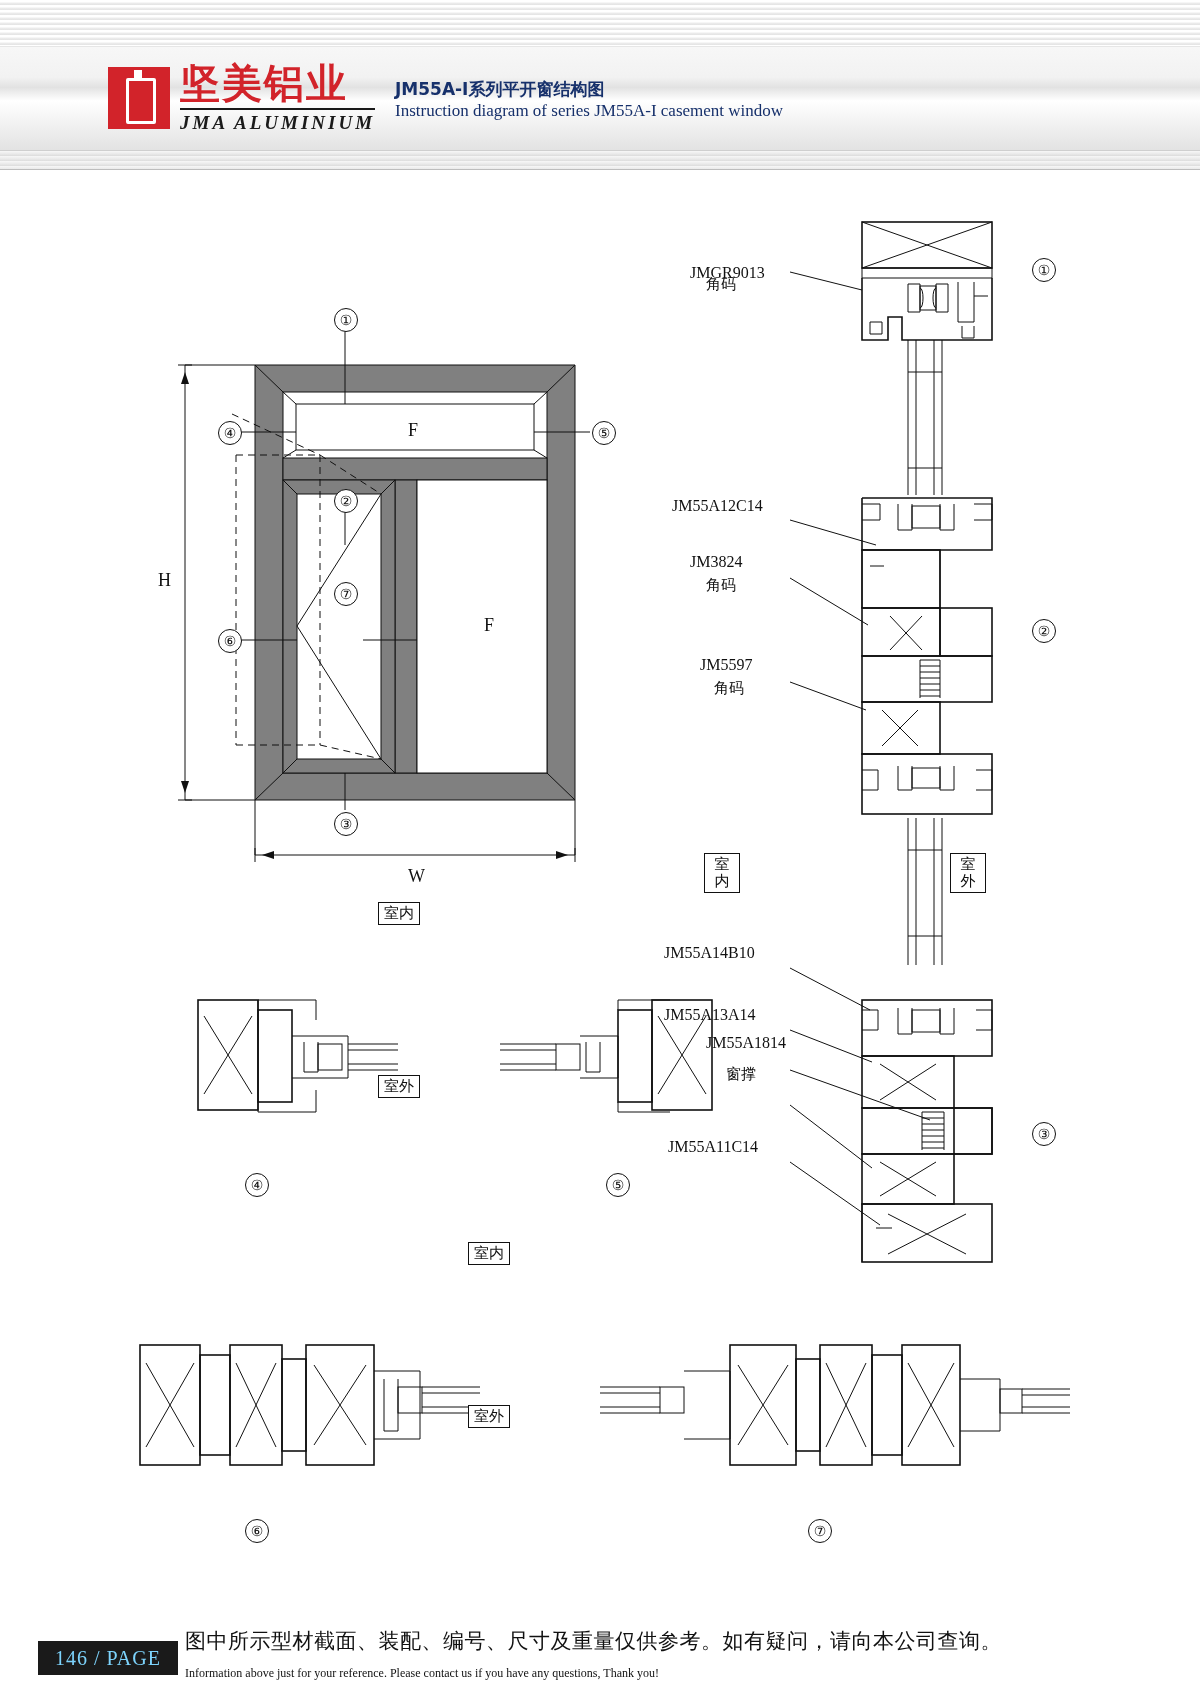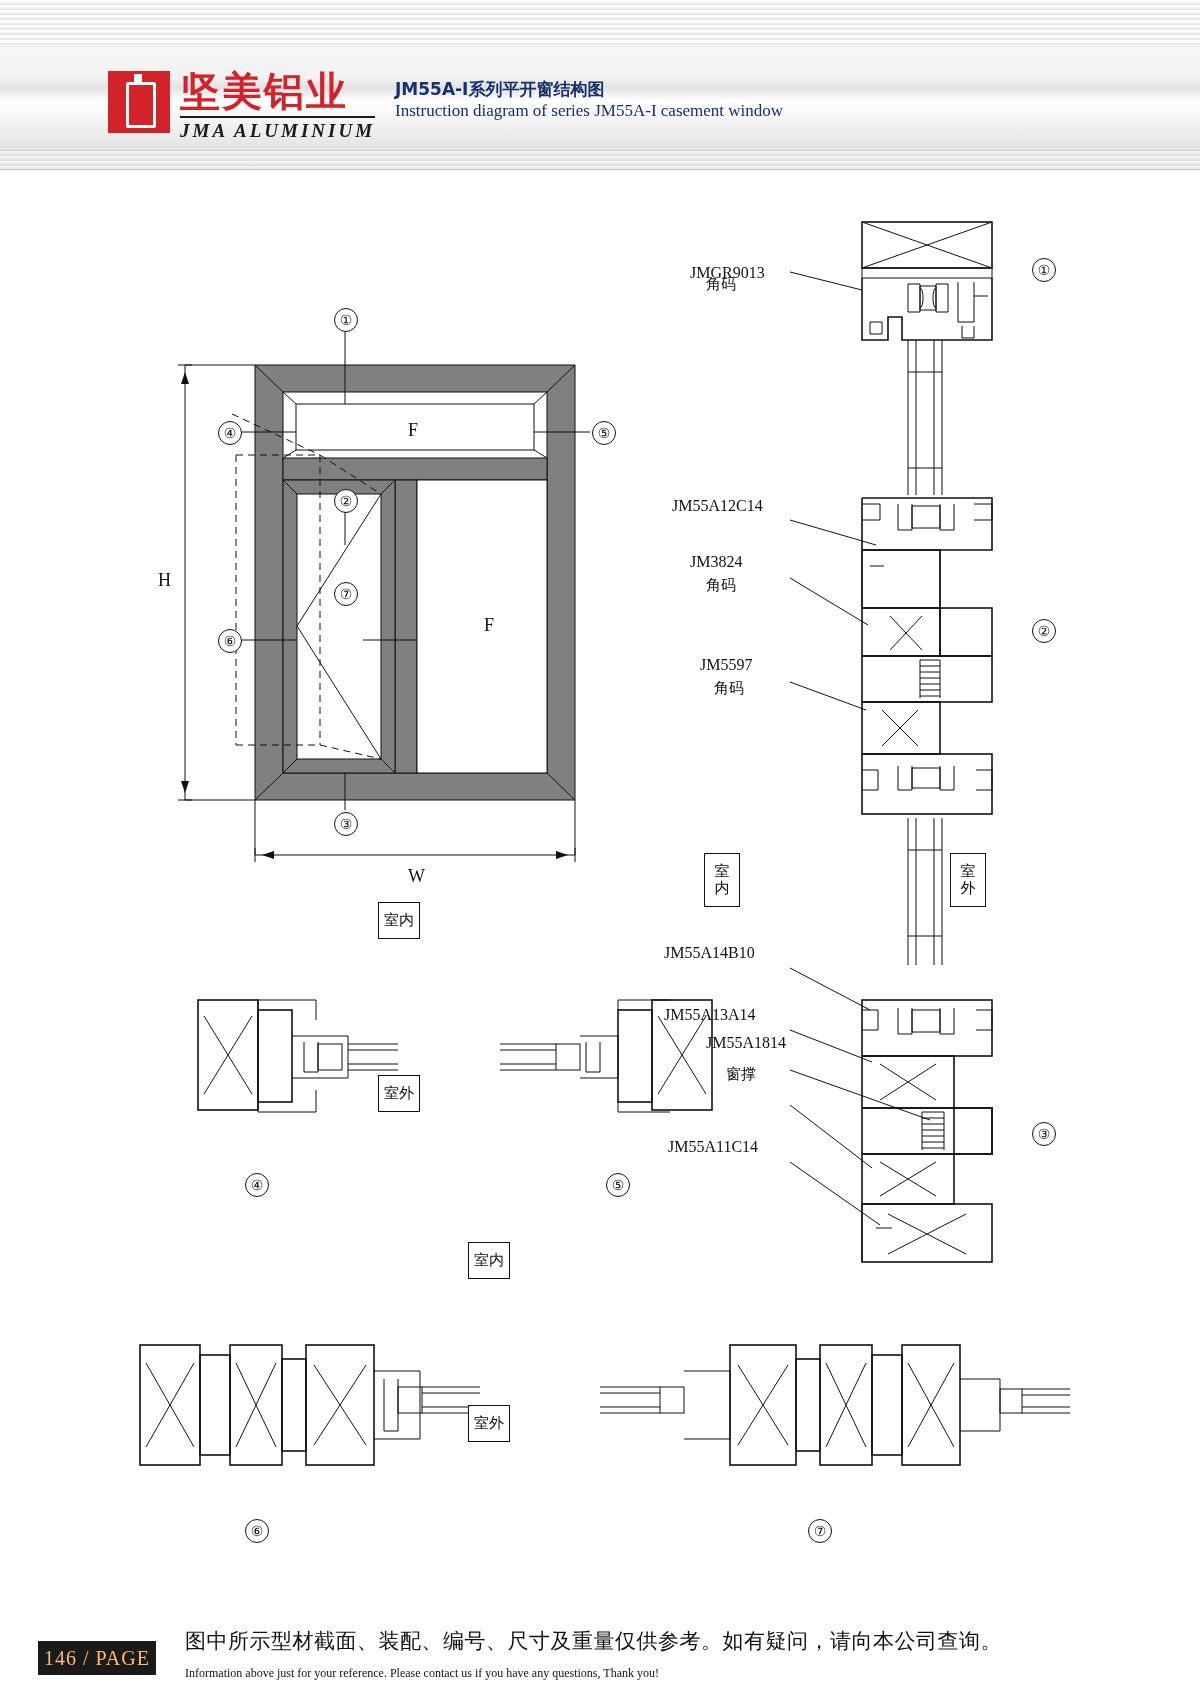--- a/index.html
+++ b/index.html
@@ -32,40 +32,40 @@
   .logo-mark:after{
     content:"";position:absolute;left:18px;top:11px;width:24px;height:40px;
     border:3px solid #ffffff;border-radius:2px;
   }
   .logo-mark:before{
     content:"";position:absolute;left:26px;top:3px;width:8px;height:10px;background:#ffffff;
   }
   .logo-texts{display:flex;flex-direction:column;justify-content:center;}
   .logo-cn{
     font-family:"DejaVu Sans", sans-serif;font-weight:bold;color:#d2232a;
-    font-size:40px;line-height:42px;letter-spacing:2px;margin-top:8px;
+    font-size:40px;line-height:42px;letter-spacing:2px;
   }
   .logo-en{
     font-family:"Liberation Serif", serif;font-style:italic;font-weight:bold;
     color:#1a1a1a;font-size:19px;letter-spacing:3px;margin-top:4px;
     border-top:2px solid #1a1a1a;padding-top:2px;
   }
   .title-block{position:absolute;left:395px;top:78px;}
   .title-cn{
     font-family:"DejaVu Sans", sans-serif;font-size:17px;font-weight:bold;color:#16306b;
     letter-spacing:0px;
   }
   .title-en{
     font-family:"Liberation Serif", serif;font-size:17px;color:#16306b;
   }
   
   .footer{position:absolute;left:0;bottom:0;width:1200px;height:96px;background:#ffffff;}
   .page-tag{
-    position:absolute;left:38px;bottom:22px;width:118px;height:34px;background:#1a1a1a;
-    color:#fdba74;font-family:"Liberation Serif", serif;font-size:20px;
+    position:absolute;left:38px;bottom:22px;width:140px;height:34px;background:#1a1a1a;
+    color:#7dd3fc;font-family:"Liberation Serif", serif;font-size:20px;
     display:flex;align-items:center;justify-content:center;letter-spacing:1px;
   }
   .foot-cn{
     position:absolute;left:185px;bottom:42px;font-family:"DejaVu Sans", sans-serif;
     font-size:21px;color:#111;letter-spacing:0.5px;
   }
   .foot-en{
     position:absolute;left:185px;bottom:16px;font-family:"Liberation Serif", serif;
     font-size:12px;color:#111;
   }
@@ -73,21 +73,21 @@
   .lbl{position:absolute;font-family:"DejaVu Sans", sans-serif;font-size:15px;color:#111;white-space:nowrap;}
   .lbl-en{position:absolute;font-family:"Liberation Serif", serif;font-size:16px;color:#111;white-space:nowrap;}
   .circ{
     position:absolute;width:22px;height:22px;border:1px solid #111;border-radius:50%;
     font-family:"Liberation Serif", serif;font-size:14px;color:#111;
     display:flex;align-items:center;justify-content:center;background:#fff;
   }
   .boxlbl{
     position:absolute;border:1px solid #111;background:#fff;
     font-family:"DejaVu Sans", sans-serif;font-size:15px;color:#111;
-    padding:9px 5px;line-height:17px;text-align:center;
+    padding:2px 5px;line-height:17px;text-align:center;
   }
   .dimtxt{position:absolute;font-family:"Liberation Serif", serif;font-size:18px;color:#111;}
   svg{position:absolute;left:0;top:0;}
   .ln{stroke:#111;stroke-width:1;fill:none;}
   .ln2{stroke:#111;stroke-width:1.6;fill:none;}
   .dash{stroke:#111;stroke-width:1;fill:none;stroke-dasharray:7 5;}
   .fillgray{fill:#808080;stroke:#111;stroke-width:1;}
   .fillwhite{fill:#ffffff;stroke:#111;stroke-width:1;}
 </style>
 </head>

